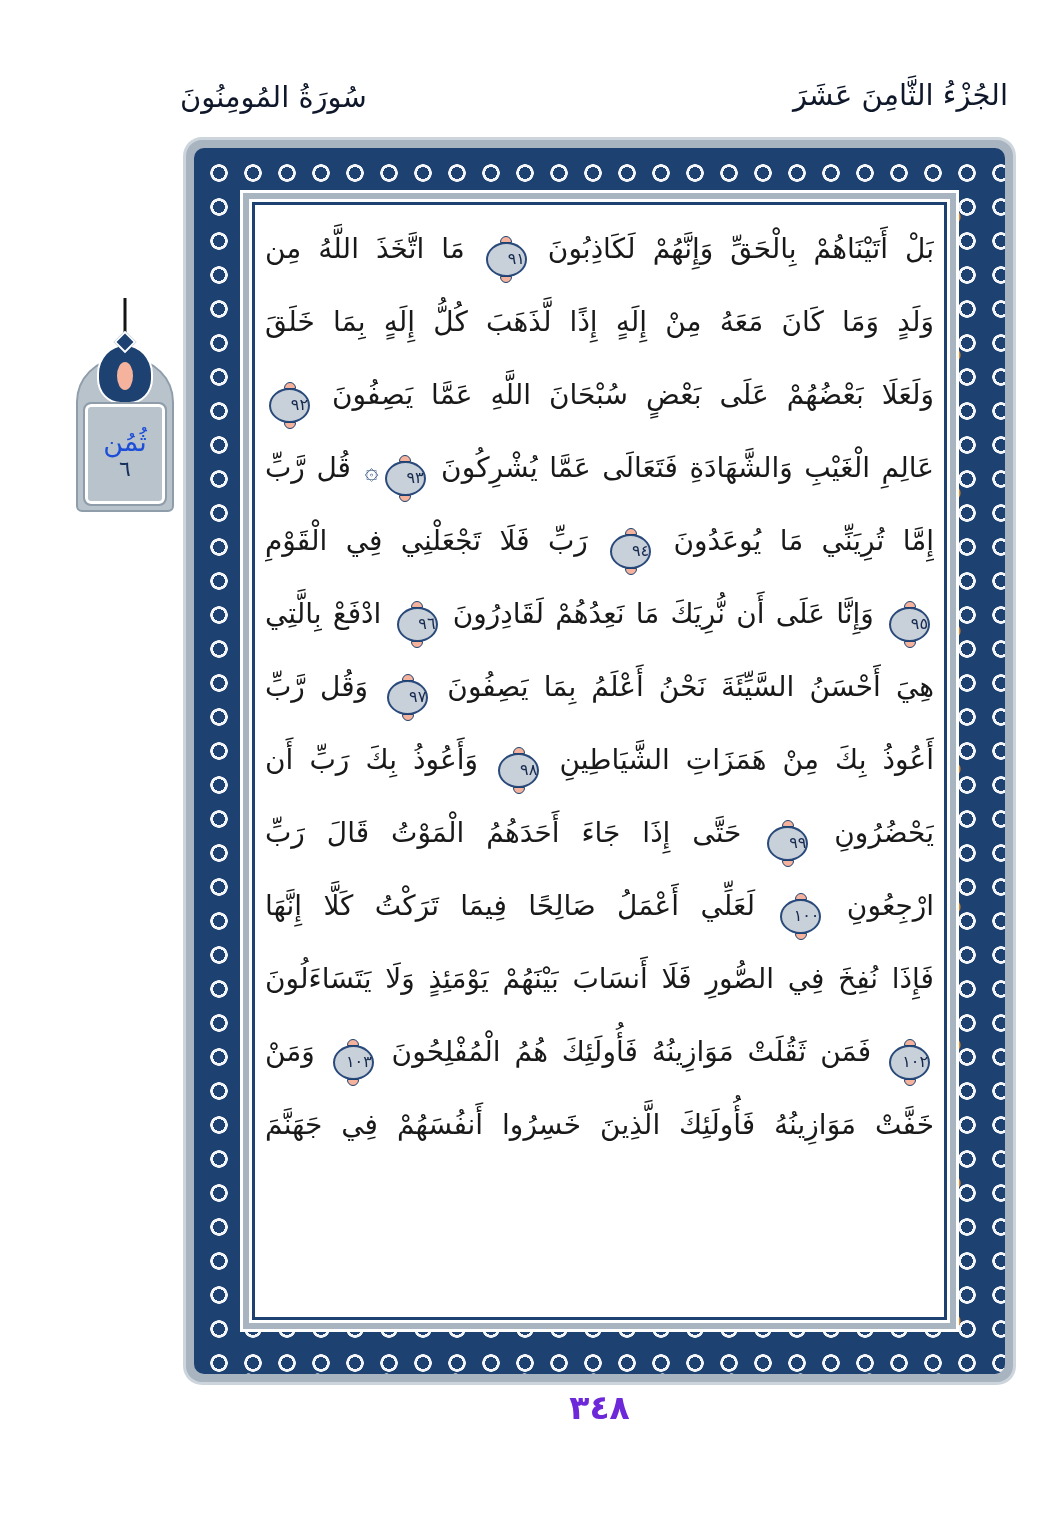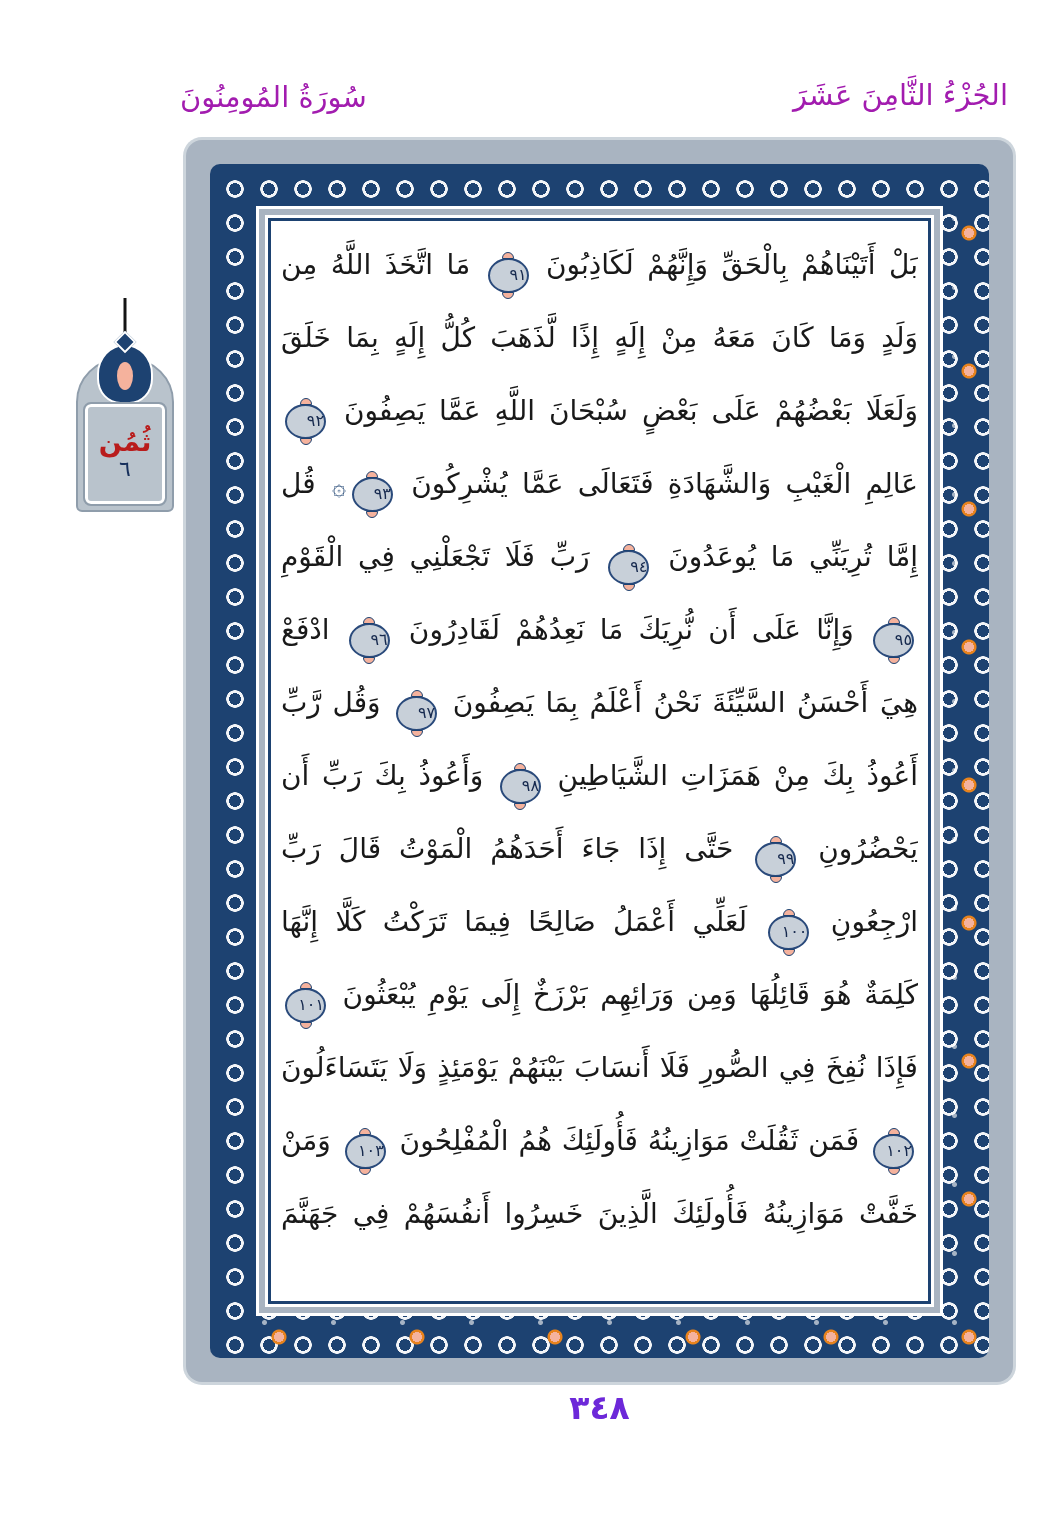--- a/index.html
+++ b/index.html
@@ -1,27 +1,27 @@
 <!DOCTYPE html>
 <html lang="ar" dir="rtl"><head>
 <meta charset="utf-8">
 <style>
   html,body{margin:0;padding:0;}
   body{
     width:1063px;height:1520px;position:relative;background:#ffffff;
     font-family:"DejaVu Sans", sans-serif;overflow:hidden;
   }
   
-  .hdr{position:absolute;font-size:29px;color:#a21caf;white-space:nowrap;}
+  .hdr{position:absolute;font-size:29px;color:#0f172a;white-space:nowrap;}
   .hdr-juz{top:78px;right:55px;}
   .hdr-surah{top:80px;left:180px;}
   
   .frame{
     position:absolute;left:186px;top:140px;width:827px;height:1242px;
-    background:#a9b4c1;border-radius:16px;padding:24px;box-sizing:border-box;
+    background:#a9b4c1;border-radius:16px;padding:8px;box-sizing:border-box;
     box-shadow:0 0 0 3px #cdd5dc;
   }
   .band{
     width:100%;height:100%;box-sizing:border-box;border-radius:10px;
     padding:42px 46px;
     background-color:#1d4271;
     background-image:
       radial-gradient(circle at center, #f5b29d 0 5px, #e8831d 5px 7px, transparent 8px),
       radial-gradient(circle at center, transparent 0 6px, rgba(255,255,255,.95) 6px 8.5px, transparent 9px),
       radial-gradient(circle at center, rgba(200,208,217,.8) 0 2px, transparent 3px);
@@ -74,21 +74,21 @@
   }
   .dome-decor::after{
     content:"";position:absolute;left:50%;top:-12px;transform:translateX(-50%) rotate(45deg);
     width:12px;height:12px;background:#1d4271;border:2px solid #ffffff;
   }
   .panel{
     position:absolute;left:9px;right:9px;top:106px;bottom:8px;
     background:#b9c3cc;border:3px solid #ffffff;outline:2px solid #8f9dab;border-radius:6px;
     display:flex;flex-direction:column;align-items:center;justify-content:center;
   }
-  .panel .lbl{font-size:27px;color:#b91c1c;line-height:1.1;font-weight:bold;}
+  .panel .lbl{font-size:27px;color:#1d4ed8;line-height:1.1;}
   .panel .num{font-size:22px;color:#17305c;line-height:1.1;}
   
   .pagenum{
     position:absolute;left:186px;width:827px;top:1388px;text-align:center;
     font-size:33px;color:#6d28d9;font-weight:bold;letter-spacing:2px;
   }
 </style>
 </head>
 <body>
 
@@ -104,21 +104,20 @@
               <div class="line"><span class="txt">بَلْ أَتَيْنَاهُمْ بِالْحَقِّ وَإِنَّهُمْ لَكَاذِبُونَ </span><span class="verse">٩١</span><span class="txt"> مَا اتَّخَذَ اللَّهُ مِن</span></div>
               <div class="line"><span class="txt">وَلَدٍ وَمَا كَانَ مَعَهُ مِنْ إِلَهٍ إِذًا لَّذَهَبَ كُلُّ إِلَهٍ بِمَا خَلَقَ</span></div>
               <div class="line"><span class="txt">وَلَعَلَا بَعْضُهُمْ عَلَى بَعْضٍ سُبْحَانَ اللَّهِ عَمَّا يَصِفُونَ </span><span class="verse">٩٢</span></div>
               <div class="line"><span class="txt">عَالِمِ الْغَيْبِ وَالشَّهَادَةِ فَتَعَالَى عَمَّا يُشْرِكُونَ </span><span class="verse">٩٣</span><span class="rub">۞</span><span class="txt"> قُل رَّبِّ</span></div>
               <div class="line"><span class="txt">إِمَّا تُرِيَنِّي مَا يُوعَدُونَ </span><span class="verse">٩٤</span><span class="txt"> رَبِّ فَلَا تَجْعَلْنِي فِي الْقَوْمِ الظَّالِمِينَ</span></div>
               <div class="line"><span class="verse">٩٥</span><span class="txt"> وَإِنَّا عَلَى أَن نُّرِيَكَ مَا نَعِدُهُمْ لَقَادِرُونَ </span><span class="verse">٩٦</span><span class="txt"> ادْفَعْ بِالَّتِي</span></div>
               <div class="line"><span class="txt">هِيَ أَحْسَنُ السَّيِّئَةَ نَحْنُ أَعْلَمُ بِمَا يَصِفُونَ </span><span class="verse">٩٧</span><span class="txt"> وَقُل رَّبِّ</span></div>
               <div class="line"><span class="txt">أَعُوذُ بِكَ مِنْ هَمَزَاتِ الشَّيَاطِينِ </span><span class="verse">٩٨</span><span class="txt"> وَأَعُوذُ بِكَ رَبِّ أَن</span></div>
               <div class="line"><span class="txt">يَحْضُرُونِ </span><span class="verse">٩٩</span><span class="txt"> حَتَّى إِذَا جَاءَ أَحَدَهُمُ الْمَوْتُ قَالَ رَبِّ</span></div>
               <div class="line"><span class="txt">ارْجِعُونِ </span><span class="verse">١٠٠</span><span class="txt"> لَعَلِّي أَعْمَلُ صَالِحًا فِيمَا تَرَكْتُ كَلَّا إِنَّهَا</span></div>
-              <div class="line"><span class="txt">كَلِمَةٌ هُوَ قَائِلُهَا وَمِن وَرَائِهِم بَرْزَخٌ إِلَى يَوْمِ يُبْعَثُونَ </span><span class="verse">١٠١</span></div>
               <div class="line"><span class="txt">فَإِذَا نُفِخَ فِي الصُّورِ فَلَا أَنسَابَ بَيْنَهُمْ يَوْمَئِذٍ وَلَا يَتَسَاءَلُونَ</span></div>
               <div class="line"><span class="verse">١٠٢</span><span class="txt"> فَمَن ثَقُلَتْ مَوَازِينُهُ فَأُولَئِكَ هُمُ الْمُفْلِحُونَ </span><span class="verse">١٠٣</span><span class="txt"> وَمَنْ</span></div>
               <div class="line"><span class="txt">خَفَّتْ مَوَازِينُهُ فَأُولَئِكَ الَّذِينَ خَسِرُوا أَنفُسَهُمْ فِي جَهَنَّمَ</span></div>
             </div>
         </div>
       </div>
     </div>
   </div>
 </div>
 

